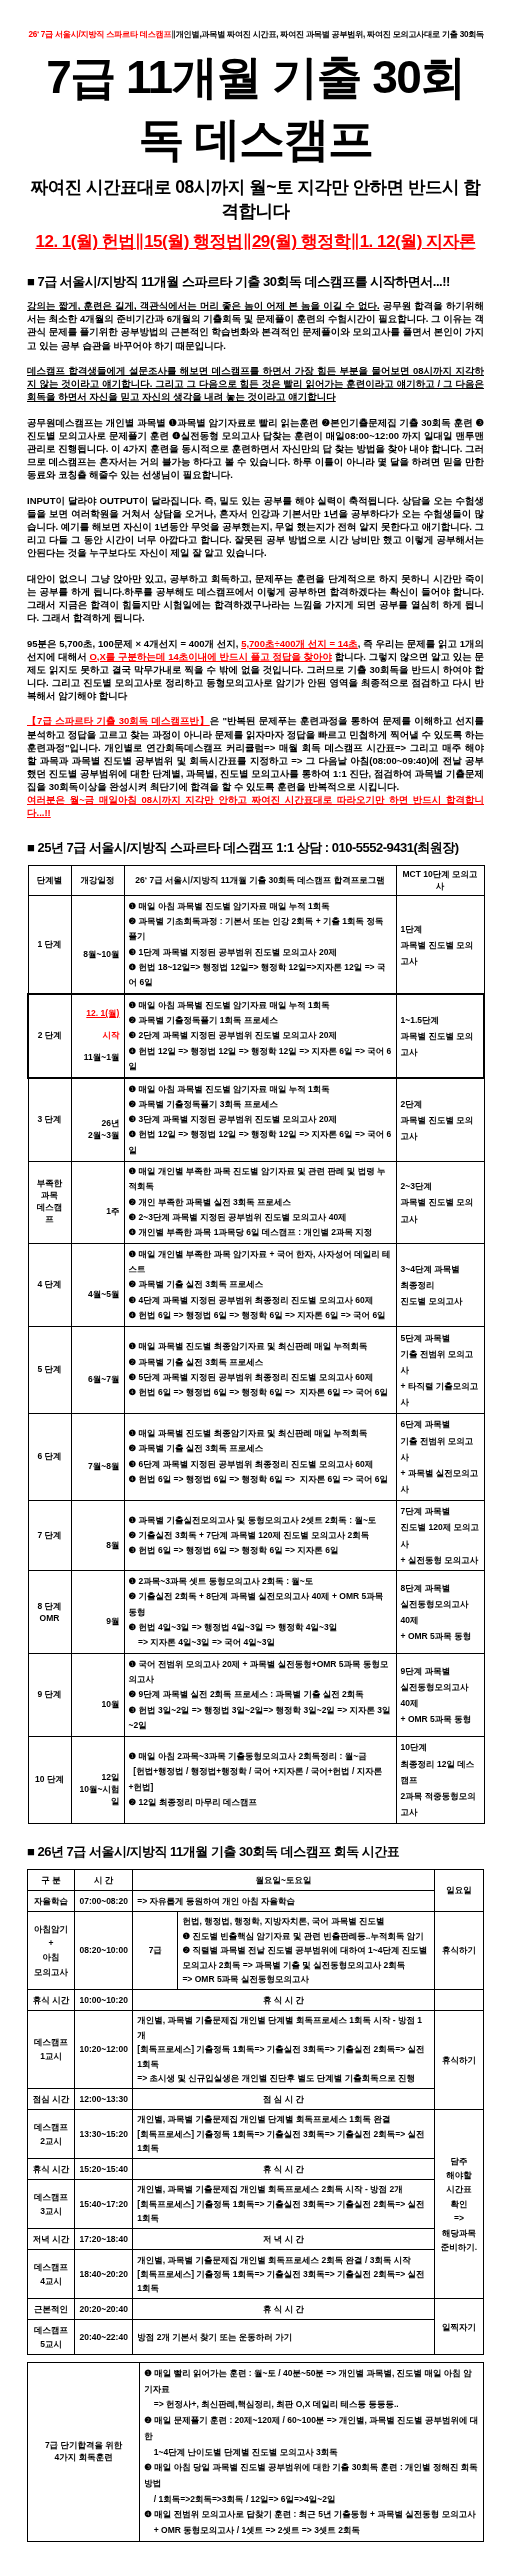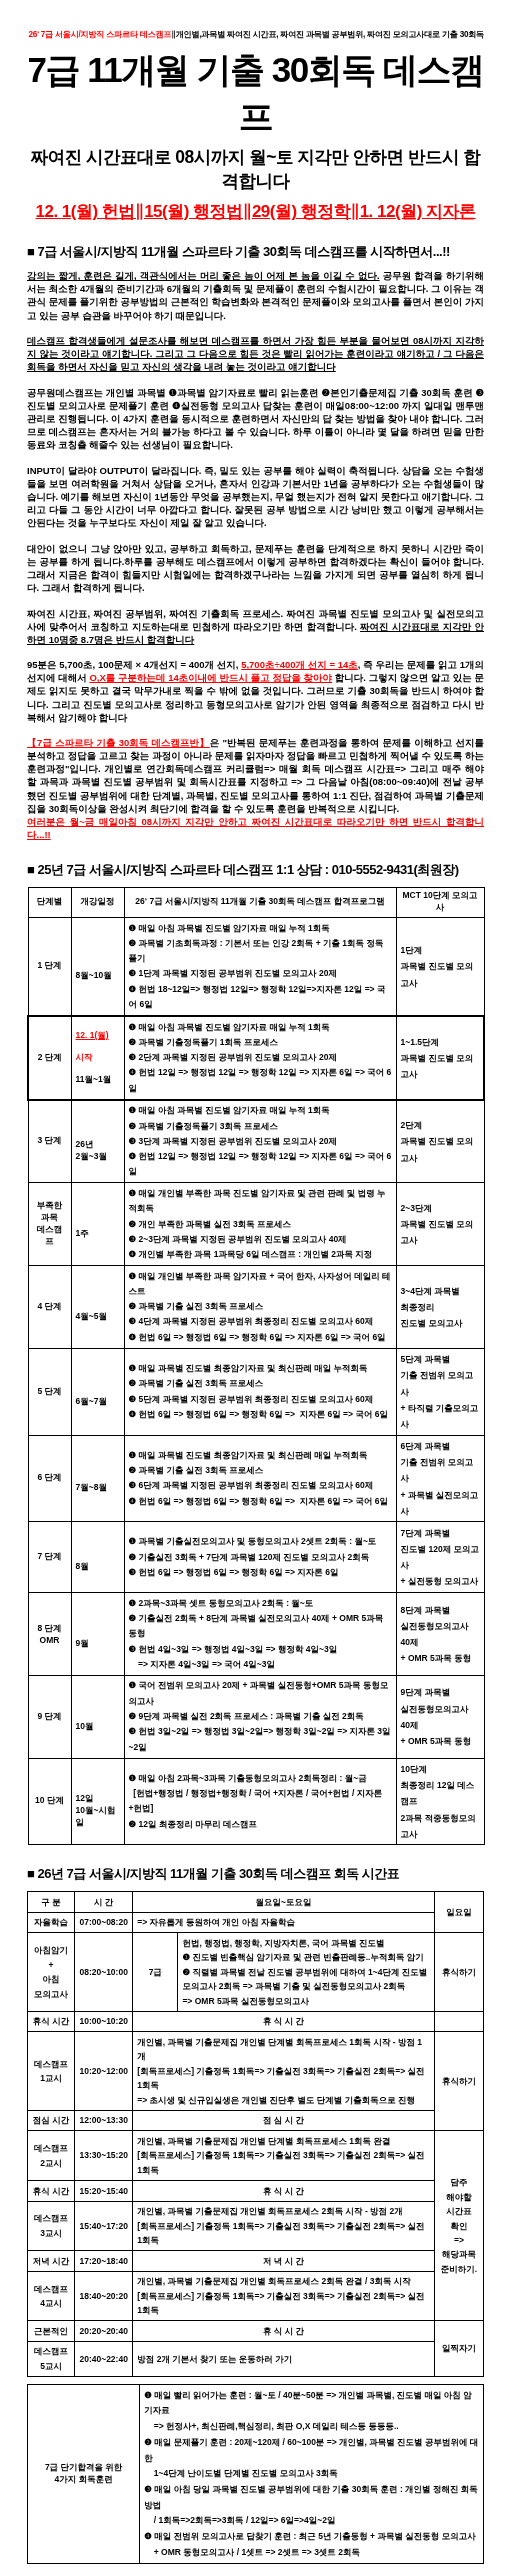--- a/index.html
+++ b/index.html
@@ -3,34 +3,34 @@
 <meta charset="utf-8">
 <style>
   html,body{margin:0;padding:0;background:#fff;}
   body{font-family:"Liberation Sans",sans-serif;font-weight:700;color:#000;}
   .page{width:511px;margin:0 auto;box-sizing:border-box;padding:29px 27px 20.6px;}
   .red{color:#ff0000;}
   .u{text-decoration:underline;}
   .pre{white-space:pre-line;}
   .ctr{text-align:center;}
   .eyebrow{font-size:8.2px;letter-spacing:-0.3px;white-space:nowrap;text-align:right;}
-  .main-title{font-size:35px;font-weight:900;text-align:center;letter-spacing:-1.5px;margin:7.2px 0 4.1px;}
+  .main-title{font-size:46px;font-weight:900;text-align:center;letter-spacing:-1.5px;margin:7.2px 0 4.1px;}
   .sub-title{font-size:17.5px;font-weight:900;text-align:center;letter-spacing:-0.5px;margin:3.1px 0 7.2px;}
   .sched{font-size:17px;font-weight:900;text-align:center;letter-spacing:-0.5px;margin:4.1px 0 13.4px;}
   .sec-h{font-size:13px;font-weight:900;letter-spacing:-0.5px;margin:19.6px 0 8.2px;}
   .para{font-size:9.5px;line-height:1.38;text-align:justify;margin:0 0 12.4px;}
   table.tb{width:100%;border-collapse:collapse;border:1.5px solid #000;table-layout:fixed;margin:0 0 5.2px;}
   table.tb th,table.tb td{border:1px solid #000;padding:2.6px 4.1px;font-size:8.5px;font-weight:700;vertical-align:middle;}
   table.tb th{text-align:center;}
   .cell-left{text-align:left;line-height:1.75;}
   
   .program-tb tbody tr:nth-child(2){border:2.1px solid #000;}
   .program-tb td.c-prog{line-height:1.8;}
   .program-tb td.c-mct{line-height:1.9;margin-left:37px;}
-  .date-start{display:block;text-align:left;}
+  .date-start{display:block;text-align:right;}
   
   .time-tb td,.time-tb th{line-height:1.7;}
   
   .train-tb td{line-height:1.85;}
 </style>
 </head>
 <body>
 
 <div class="page">
 
@@ -40,21 +40,20 @@
   <div class="main-title">7급 11개월 기출 30회독 데스캠프</div>
   <div class="sub-title">짜여진 시간표대로 08시까지 월~토 지각만 안하면 반드시 합격합니다</div>
   <div class="sched red u">12. 1(월) 헌법∥15(월) 행정법∥29(월) 행정학∥1. 12(월) 지자론</div>
 
   <div class="sec-h">■ 7급 서울시/지방직 11개월 스파르타 기출 30회독 데스캠프를 시작하면서...!!</div>
   <p class="para"><span class="u">강의는 짧게, 훈련은 길게, 객관식에서는 머리 좋은 놈이 어제 본 놈을 이길 수 없다.</span><span> 공무원 합격을 하기위해서는 최소한 4개월의 준비기간과 6개월의 기출회독 및 문제풀이 훈련의 수험시간이 필요합니다. 그 이유는 객관식 문제를 풀기위한 공부방법의 근본적인 학습변화와 본격적인 문제풀이와 모의고사를 풀면서 본인이 가지고 있는 공부 습관을 바꾸어야 하기 때문입니다.</span></p>
   <p class="para u">데스캠프 합격생들에게 설문조사를 해보면 데스캠프를 하면서 가장 힘든 부분을 물어보면 08시까지 지각하지 않는 것이라고 얘기합니다. 그리고 그 다음으로 힘든 것은 빨리 읽어가는 훈련이라고 얘기하고 / 그 다음은 회독을 하면서 자신을 믿고 자신의 생각을 내려 놓는 것이라고 얘기합니다</p>
   <p class="para">공무원데스캠프는 개인별 과목별 ❶과목별 암기자료로 빨리 읽는훈련 ❷본인기출문제집 기출 30회독 훈련 ❸진도별 모의고사로 문제풀기 훈련 ❹실전동형 모의고사 답찾는 훈련이 매일08:00~12:00 까지 일대일 맨투맨 관리로 진행됩니다. 이 4가지 훈련을 동시적으로 훈련하면서 자신만의 답 찾는 방법을 찾아 내야 합니다. 그러므로 데스캠프는 혼자서는 거의 불가능 하다고 볼 수 있습니다. 하루 이틀이 아니라 몇 달을 하려면 믿을 만한 동료와 코칭츨 해줄수 있는 선생님이 필요합니다.</p>
   <p class="para">INPUT이 달라야 OUTPUT이 달라집니다. 즉, 밀도 있는 공부를 해야 실력이 축적됩니다. 상담을 오는 수험생들을 보면 여러학원을 거쳐서 상담을 오거나, 혼자서 인강과 기본서만 1년을 공부하다가 오는 수험생들이 많습니다. 예기를 해보면 자신이 1년동안 무엇을 공부했는지, 무얼 했는지가 전혀 알지 못한다고 애기합니다. 그리고 다들 그 동안 시간이 너무 아깝다고 합니다. 잘못된 공부 방법으로 시간 낭비만 했고 이렇게 공부해서는 안된다는 것을 누구보다도 자신이 제일 잘 알고 있습니다.</p>
   <p class="para">대안이 없으니 그냥 앉아만 있고, 공부하고 회독하고, 문제푸는 훈련을 단계적으로 하지 못하니 시간만 죽이는 공부를 하게 됩니다.하루를 공부해도 데스캠프에서 이렇게 공부하면 합격하겠다는 확신이 들어야 합니다. 그래서 지금은 합격이 힘들지만 시험일에는 합격하겠구나라는 느낌을 가지게 되면 공부를 열심히 하게 됩니다. 그래서 합격하게 됩니다.</p>
-  <p class="para"><span>짜여진 시간표, 짜여진 공부범위, 짜여진 기출회독 프로세스. 짜여진 과목별 진도별 모의고사 및 실전모의고사에 맞추어서 코칭하고 지도하는대로 민첩하게 따라오기만 하면 합격합니다. </span><span class="u">짜여진 시간표대로 지각만 안하면 10명중 8.7명은 반드시 합격합니다</span></p>
   <p class="para"><span>95분은 5,700초, 100문제 × 4개선지 = 400개 선지, </span><span class="red u">5,700초÷400개 선지 = 14초</span><span>, 즉 우리는 문제를 읽고 1개의 선지에 대해서 </span><span class="red u">O,X를 구분하는데 14초이내에 반드시 풀고 정답을 찾아야</span><span> 합니다. 그렇지 않으면 알고 있는 문제도 읽지도 못하고 결국 막무가내로 찍을 수 밖에 없을 것입니다. 그러므로 기출 30회독을 반드시 하여야 합니다. 그리고 진도별 모의고사로 정리하고 동형모의고사로 암기가 안된 영역을 최종적으로 점검하고 다시 반복해서 암기해야 합니다</span></p>
   <p class="para"><span class="red u">【7급 스파르타 기출 30회독 데스캠프반】</span><span>은 "반복된 문제푸는 훈련과정을 통하여 문제를 이해하고 선지를 분석하고 정답을 고르고 찾는 과정이 아니라 문제를 읽자마자 정답을 빠르고 민첩하게 찍어낼 수 있도록 하는 훈련과정"입니다. 개인별로 연간회독데스캠프 커리큘럼=&gt; 매월 회독 데스캠프 시간표=&gt; 그리고 매주 해야 할 과목과 과목별 진도별 공부범위 및 회독시간표를 지정하고 =&gt; 그 다음날 아침(08:00~09:40)에 전날 공부했던 진도별 공부범위에 대한 단계별, 과목별, 진도별 모의고사를 통하여 1:1 진단, 점검하여 과목별 기출문제집을 30회독이상을 완성시켜 최단기에 합격을 할 수 있도록 훈련을 반복적으로 시킵니다.</span><br><span class="red u">여러분은 월~금 매일아침 08시까지 지각만 안하고 짜여진 시간표대로 따라오기만 하면 반드시 합격합니다...!!</span></p>
 
   <div class="sec-h">■ 25년 7급 서울시/지방직 스파르타 데스캠프 1:1 상담 : 010-5552-9431(최원장)</div>
 
   <table class="tb program-tb">
     <colgroup>
         <col style="width:43px">
         <col style="width:53px">
         <col style="width:272px">

